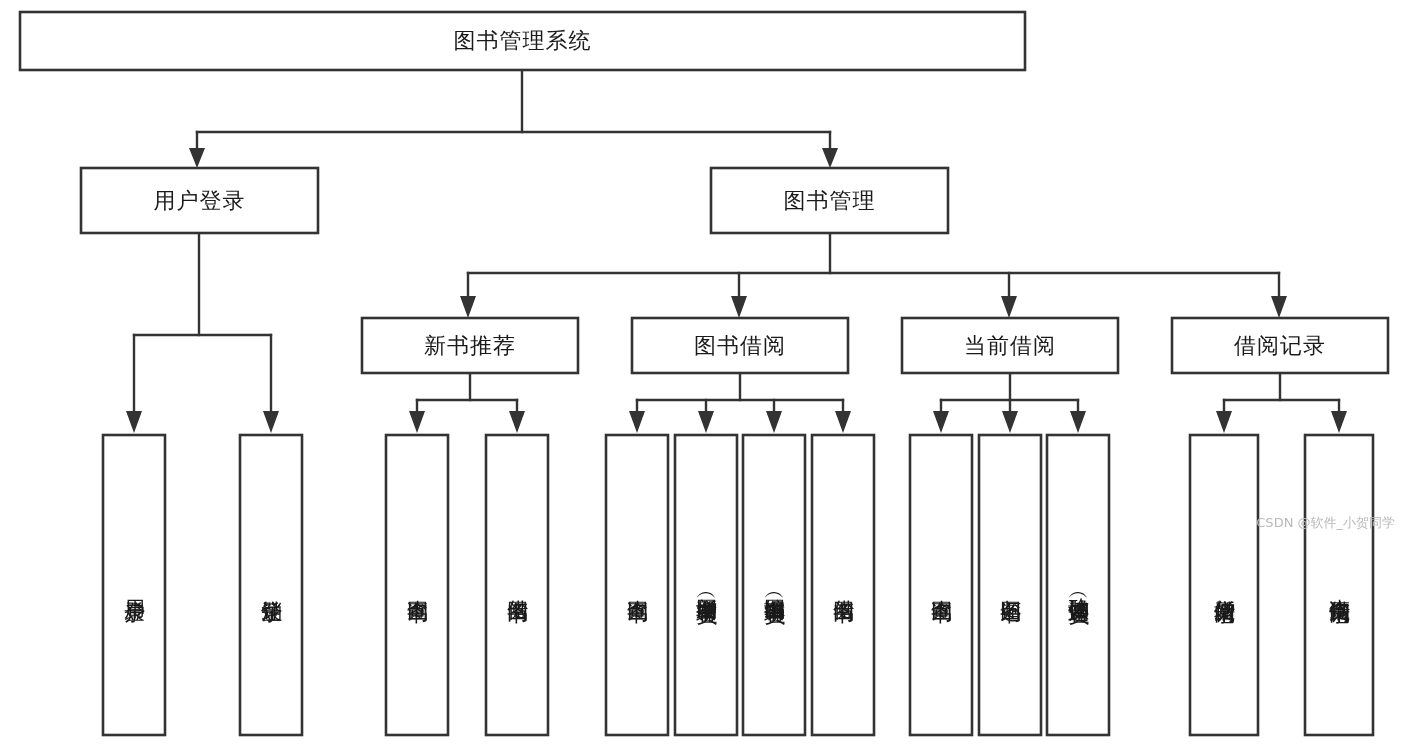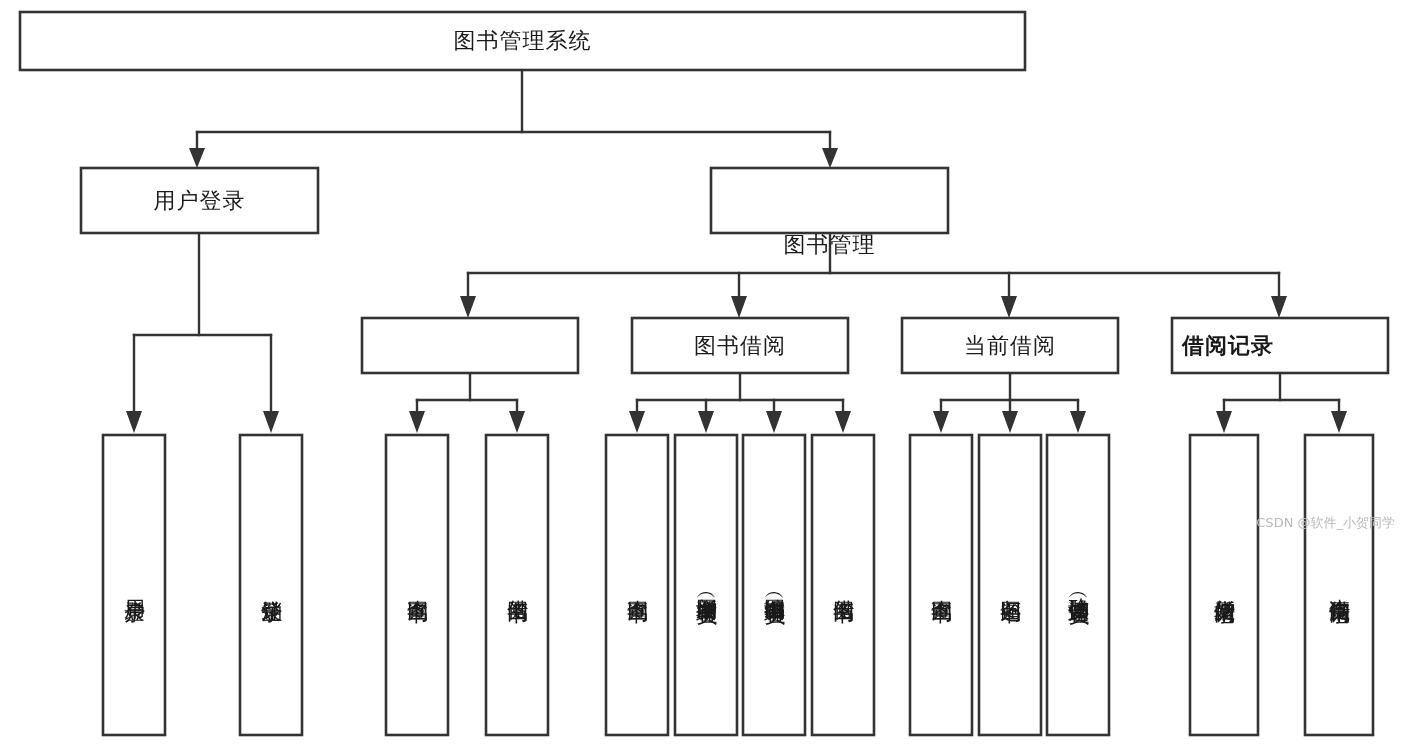--- a/index.html
+++ b/index.html
@@ -177,31 +177,34 @@
     <rect class="node-rect" x="1305" y="435" width="68" height="300"></rect>
   </svg>
 
   <div class="hlabel-wrap" style="left:20px; top:12px; width:1005px; height:58px;">
     <span class="hlabel">图书管理系统</span>
   </div>
 
   <div class="hlabel-wrap" style="left:81px; top:168px; width:237px; height:65px;">
     <span class="hlabel">用户登录</span>
   </div>
-  <div class="hlabel-wrap" style="left:711px; top:168px; width:237px; height:65px;margin-top:44px;">
+  <div class="hlabel-wrap" style="left:711px; top:168px; width:237px; height:65px;">
     <span class="hlabel">图书管理</span>
   </div>
 
+  <div class="hlabel-wrap" style="left:362px; top:318px; width:216px; height:55px;">
+    <span class="hlabel">新书推荐</span>
+  </div>
   <div class="hlabel-wrap" style="left:902px; top:318px; width:216px; height:55px;">
     <span class="hlabel">当前借阅</span>
   </div>
   <div class="hlabel-wrap" style="left:632px; top:318px; width:216px; height:55px;">
     <span class="hlabel">图书借阅</span>
   </div>
-  <div class="hlabel-wrap" style="left:1120px; top:318px; width:216px; height:55px;font-weight:bold;">
+  <div class="hlabel-wrap" style="left:1172px; top:318px; width:216px; height:55px;">
     <span class="hlabel">借阅记录</span>
   </div>
 
   <div class="vlabel-wrap" style="left:103px; top:435px; width:62px; height:300px;">
     <span class="vlabel">用户登录</span>
   </div>
   <div class="vlabel-wrap" style="left:240px; top:435px; width:62px; height:300px;">
     <span class="vlabel">注销登录</span>
   </div>
 

